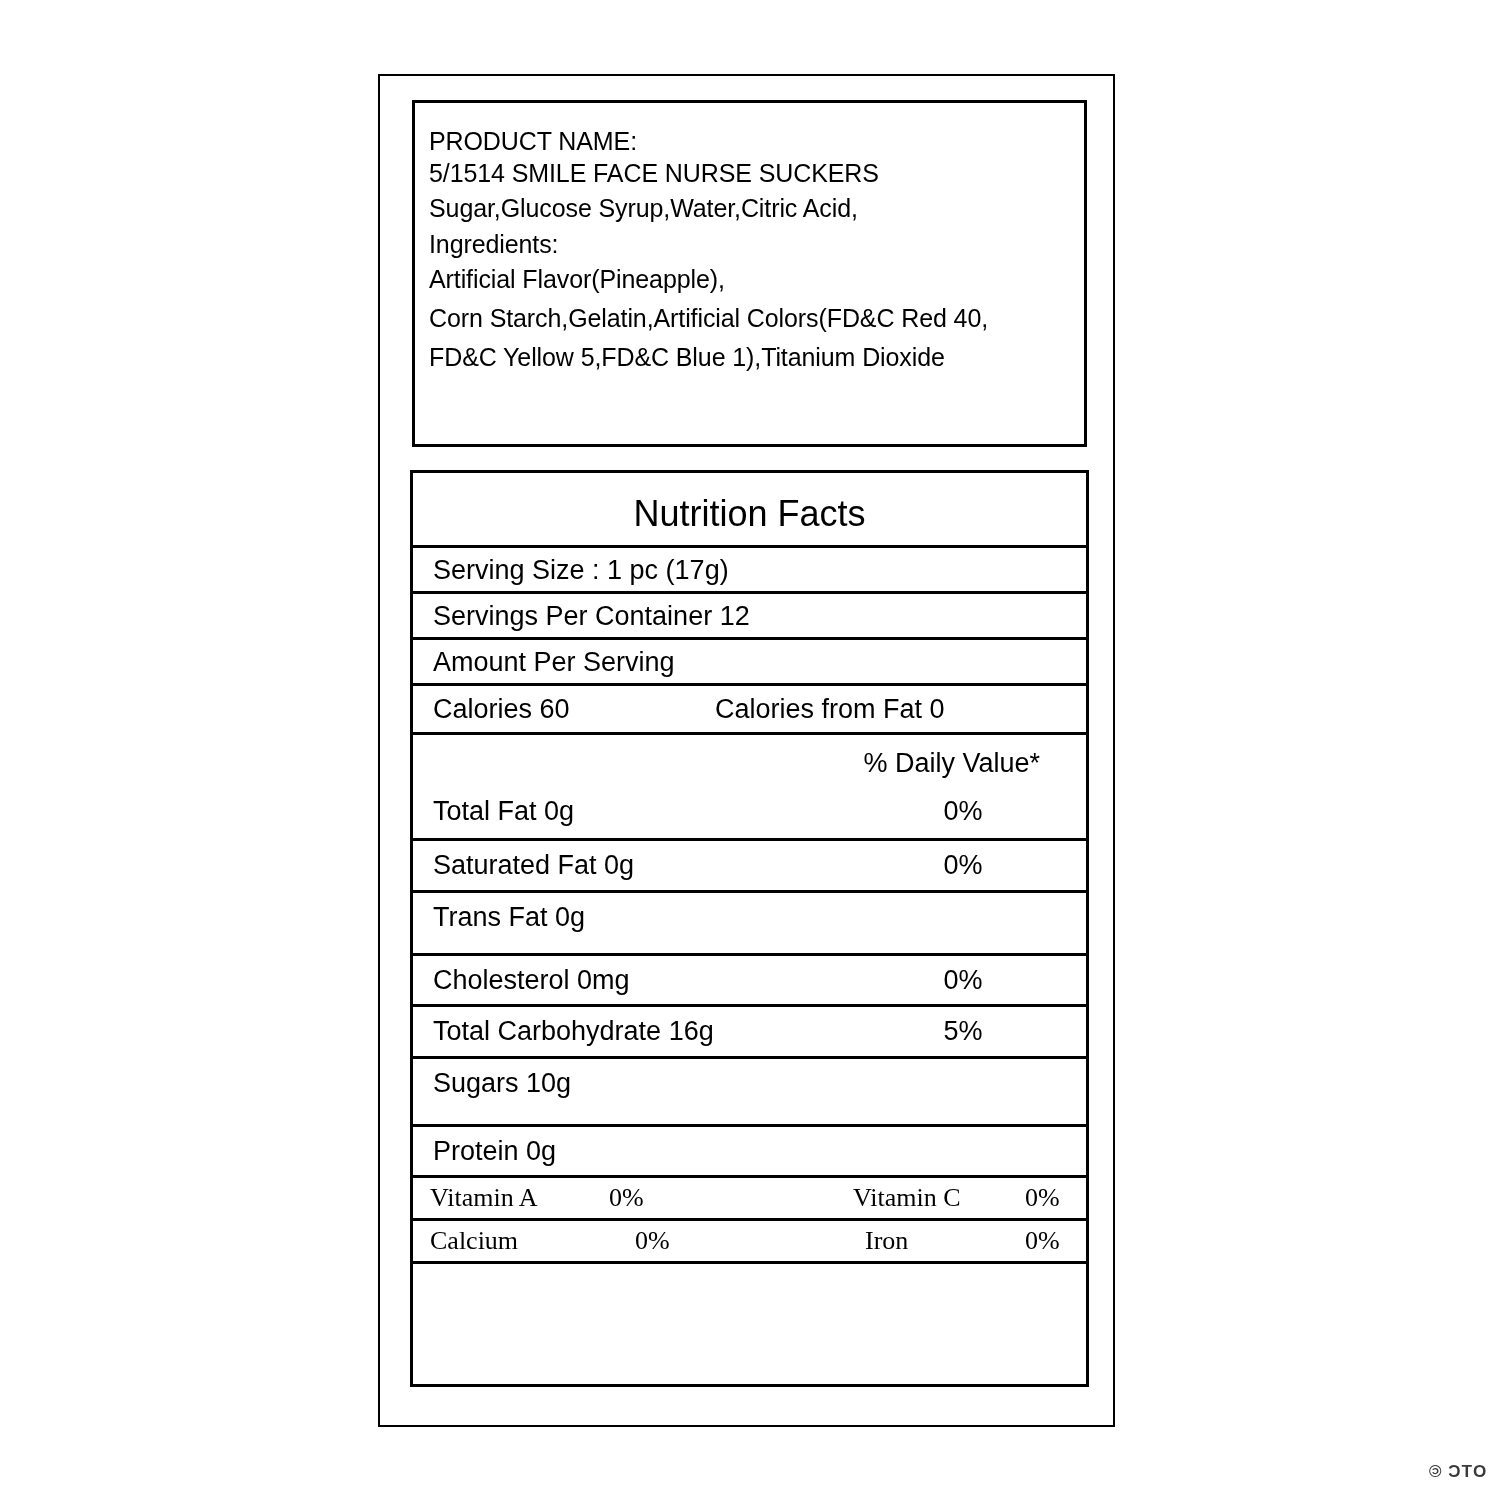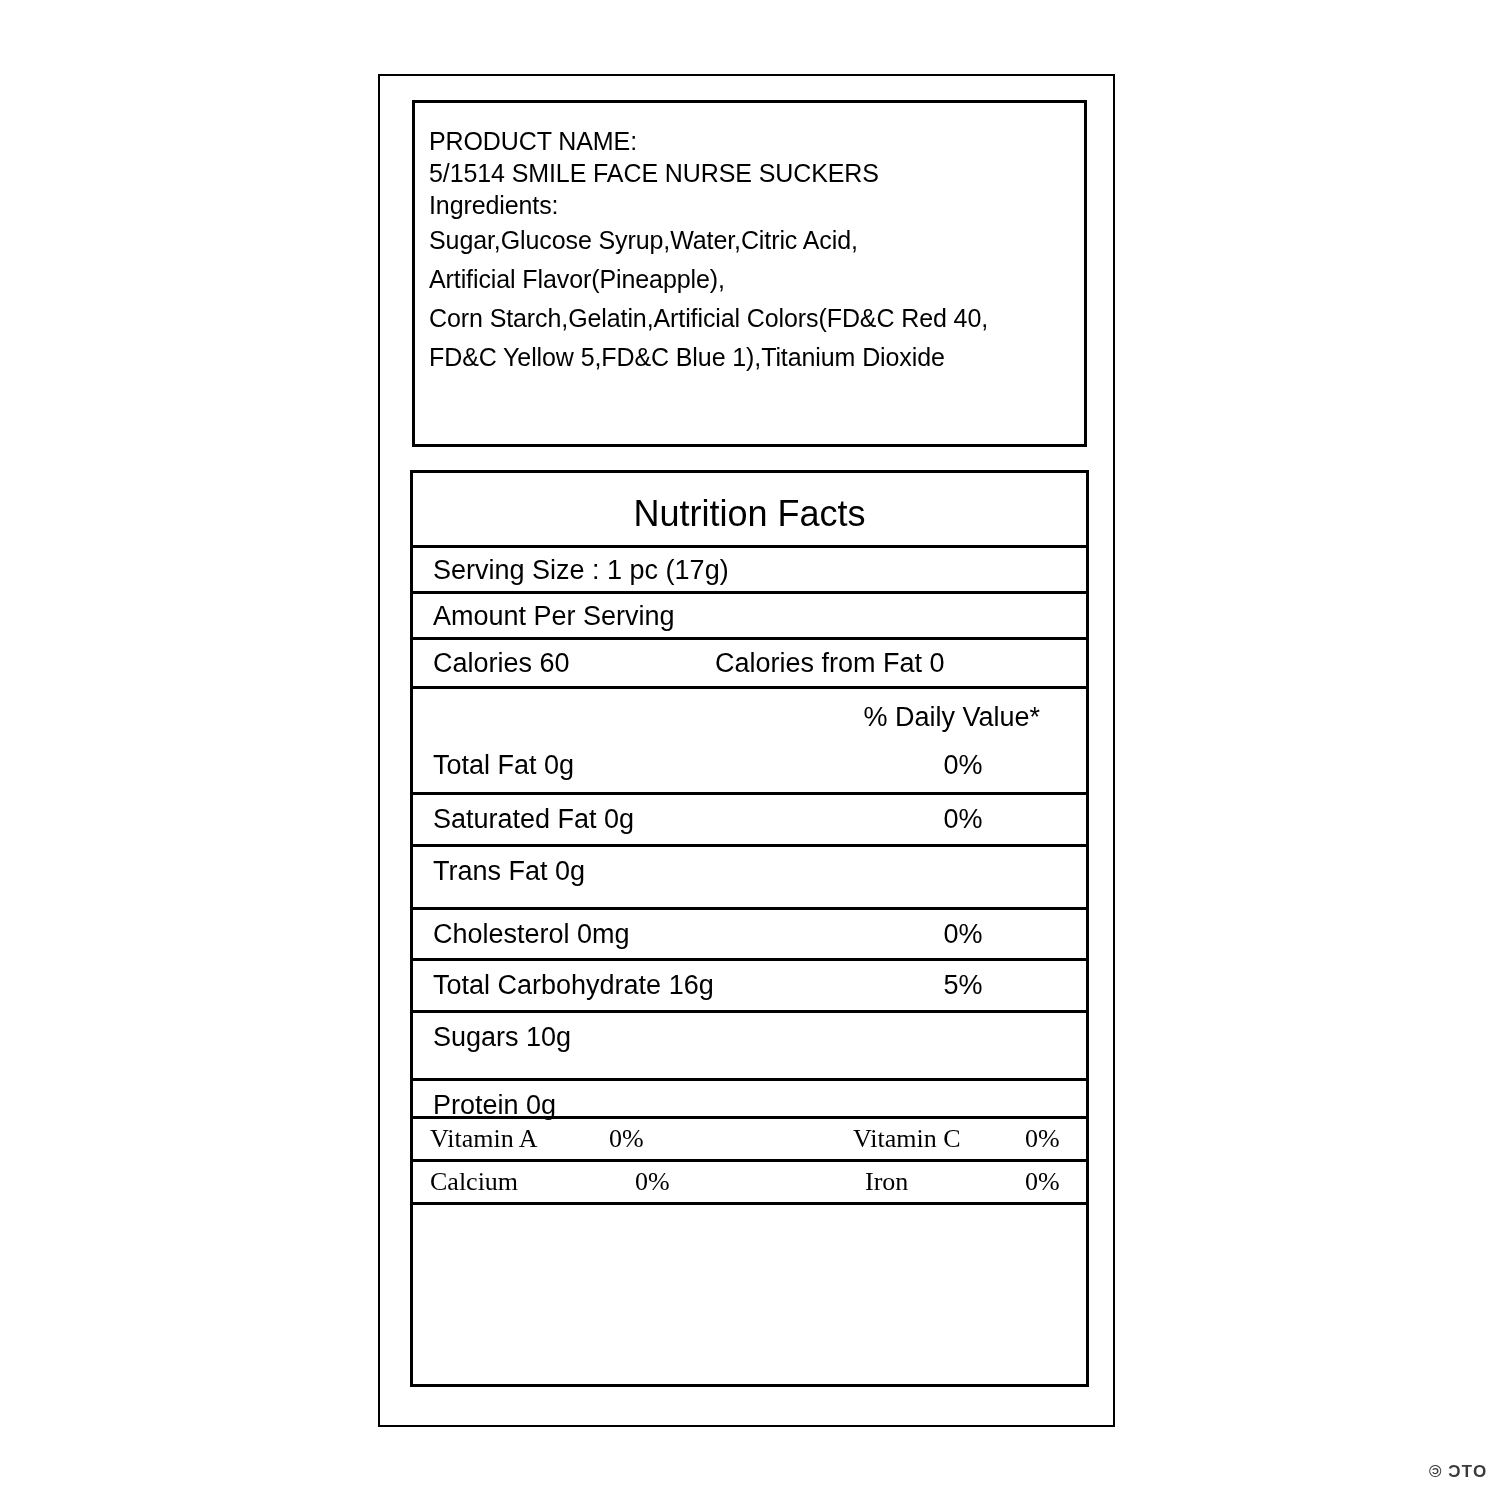--- a/index.html
+++ b/index.html
@@ -179,37 +179,40 @@
   }
 </style>
 </head>
 <body>
 
 <div id="label-frame">
 
   <div id="ingredients-panel">
     <div class="ing-line tight">PRODUCT NAME:</div>
     <div class="ing-line tight">5/1514 SMILE FACE NURSE SUCKERS</div>
+    <div class="ing-line">Sugar,Glucose Syrup,Water,Citric Acid,</div>
     <div class="ing-line tight">Ingredients:</div>
-    <div class="ing-line">Sugar,Glucose Syrup,Water,Citric Acid,</div>
     <div class="ing-line">Artificial Flavor(Pineapple),</div>
     <div class="ing-line">Corn Starch,Gelatin,Artificial Colors(FD&amp;C Red 40,</div>
     <div class="ing-line">FD&amp;C Yellow 5,FD&amp;C Blue 1),Titanium Dioxide</div>
   </div>
 
   <div id="nutrition-panel">
 
     <div class="nf-row" id="nf-title-row">
       <div id="nf-title">Nutrition Facts</div>
     </div>
 
     <div class="nf-row nf-simple">
       <div class="lbl">Serving Size : 1 pc (17g)</div>
     </div>
 
+    <div class="nf-row nf-simple">
+      <div class="lbl">Servings Per Container 12</div>
+    </div>
 
     <div class="nf-row nf-simple">
       <div class="lbl">Amount Per Serving</div>
     </div>
 
     <div class="nf-row" id="nf-calories-row">
       <div class="cal-left">Calories 60</div>
       <div class="cal-right">Calories from Fat   0</div>
     </div>
 
@@ -249,21 +252,21 @@
       </div>
     </div>
 
     <div class="nf-row nf-nutrient" style="height:68px;">
       <div class="lbl">Sugars   10g</div>
       <div class="pct">
         <span class="pctpos"></span>
       </div>
     </div>
 
-    <div class="nf-row nf-nutrient" style="height:38px;">
+    <div class="nf-row nf-nutrient" style="height:51px;">
       <div class="lbl">Protein    0g</div>
       <div class="pct">
         <span class="pctpos"></span>
       </div>
     </div>
 
     <div class="nf-row nf-vit">
       <div class="v-a">Vitamin A</div>
       <div class="v-b">0%</div>
       <div class="v-c">Vitamin C</div>

